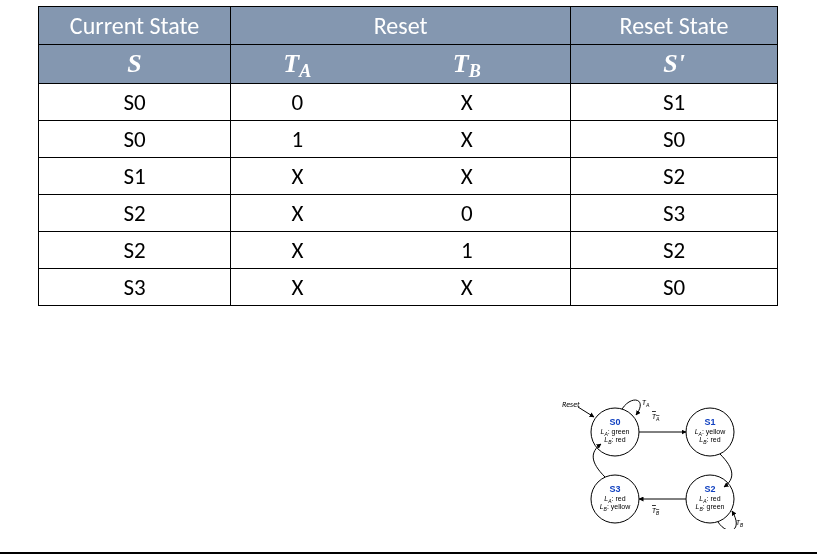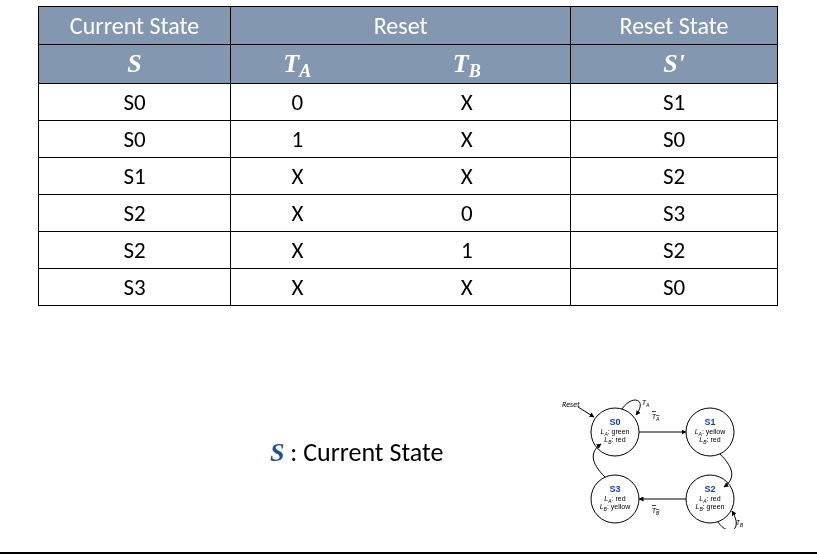--- a/index.html
+++ b/index.html
@@ -139,21 +139,20 @@
     <td>S3</td>
     <td style="border-right:none">X</td>
     <td style="border-left:none">X</td>
     <td>S0</td>
   </tr>
 </tbody>
     </table>
 </div>
 
 <div class="legend">
-  <div><span class="s">S</span><span class="txt"> : Current State</span></div>
 </div>
 
 <div class="diagram">
 <svg width="210" height="130" viewBox="0 0 210 130">
   <defs>
     <marker id="arr" viewBox="0 0 10 10" refX="9" refY="5" markerWidth="5" markerHeight="5" orient="auto-start-reverse">
       <path d="M0,0 L10,5 L0,10 z" fill="#000"></path>
     </marker>
   </defs>
 

